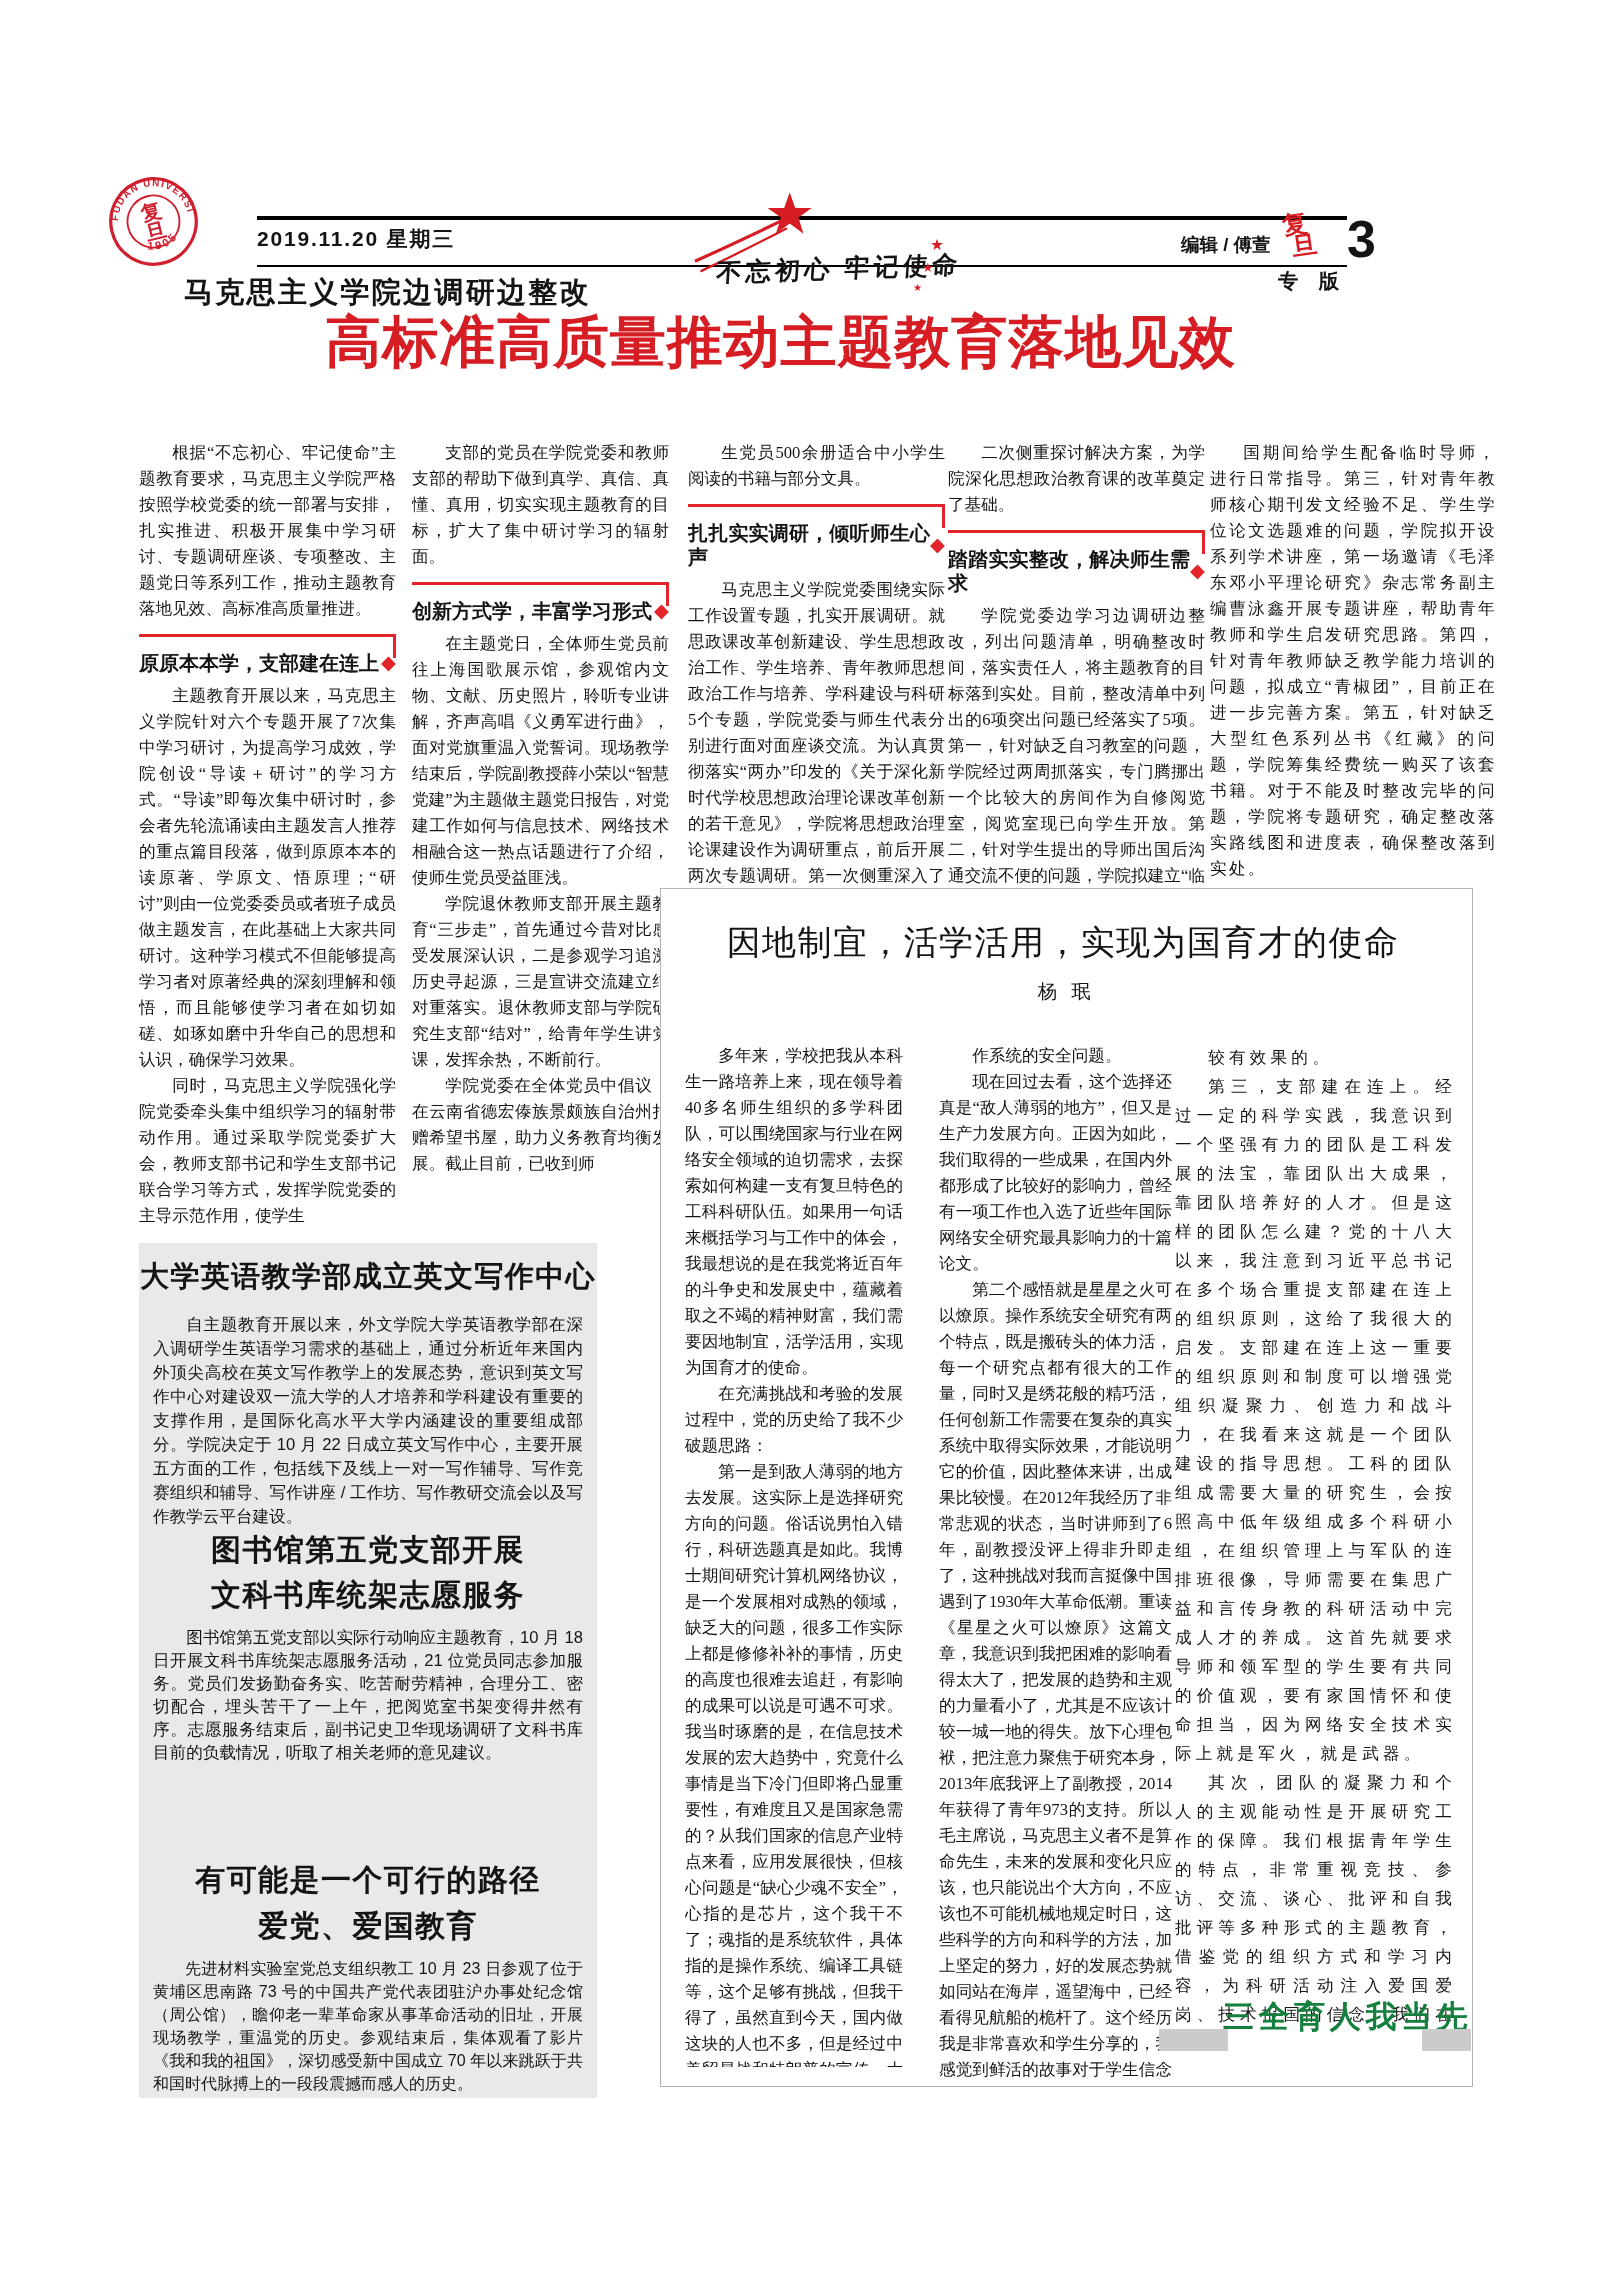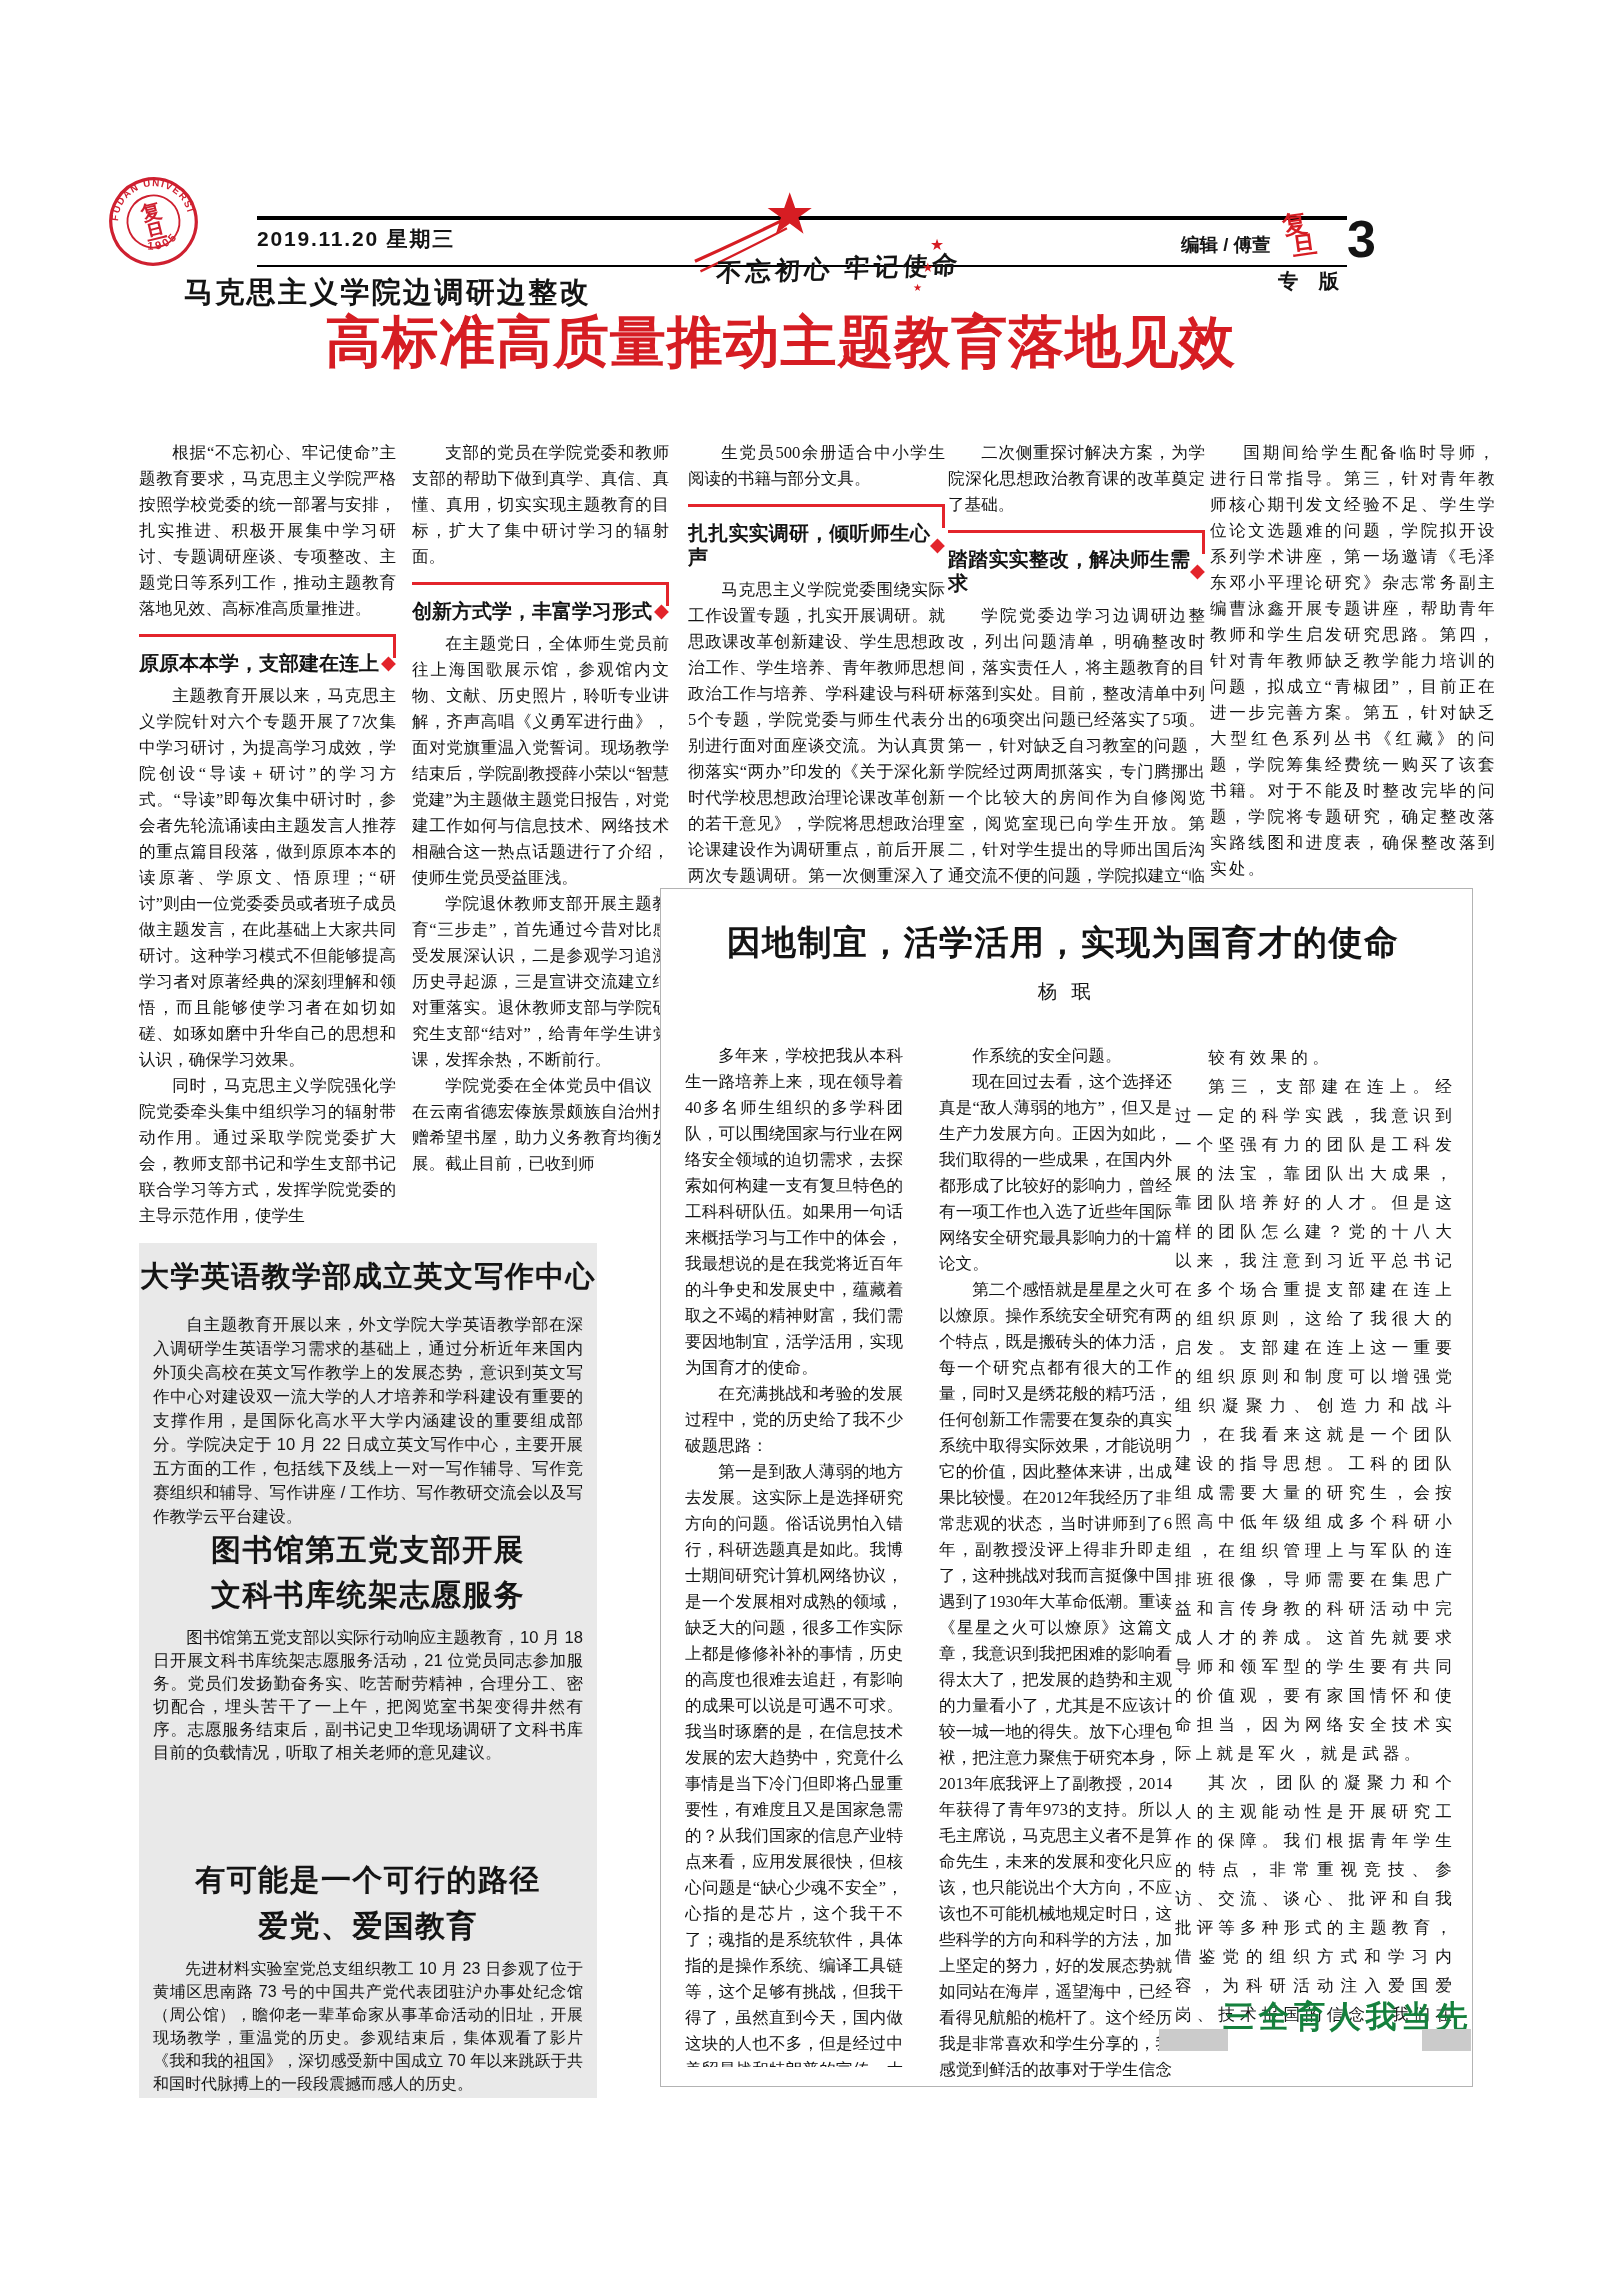--- a/index.html
+++ b/index.html
@@ -41,21 +41,21 @@
   .sec-head{margin:12px 0 8.3px;}
   .sec-line{height:2.8px;background:#e3242b;position:relative;margin-bottom:14px;}
   .sec-line::after{content:"";position:absolute;right:0;top:0;width:2.8px;height:24px;background:#e3242b;}
   .sec-title{font-family:"Liberation Sans",sans-serif;font-weight:bold;font-size:20px;
         display:flex;justify-content:space-between;align-items:center;line-height:24px;text-indent:0;}
   .diamond{color:#e3242b;font-size:19.4px;font-family:"DejaVu Sans",sans-serif;}
   
   #essay-box{position:absolute;left:660px;top:888px;width:813px;height:1199px;
         border:1.4px solid #b3b3b3;background:#fff;box-sizing:border-box;}
   #essay-title{position:absolute;left:660px;top:920px;width:806px;text-align:center;
-        font-size:34px;font-weight:bold;letter-spacing:1.4px;white-space:nowrap;}
+        font-size:34px;font-weight:normal;letter-spacing:1.4px;white-space:nowrap;}
   #essay-author{position:absolute;left:660px;top:978px;width:813px;text-align:center;
         font-size:19.4px;letter-spacing:4.6px;}
   .box-col{position:absolute;text-align:justify;font-size:16.6px;line-height:26px;overflow:hidden;}
   #box-col-1{left:685px;top:1043px;width:218px;height:1024px;}
   #box-col-2{left:927px;top:1043px;width:233px;height:1042px;margin-left:12px;}
   #box-col-3{left:1175px;top:1043px;width:281px;height:985px;letter-spacing:4.2px;line-height:29px;}
   #slogan-banner{position:absolute;left:1223px;top:1996px;font-size:31px;font-weight:900;
         color:#15803d;letter-spacing:4.6px;white-space:nowrap;}
   .decor-block{position:absolute;background:#cbcbcb;}
   #decor-left{left:1159px;top:2029px;width:69px;height:22px;}

